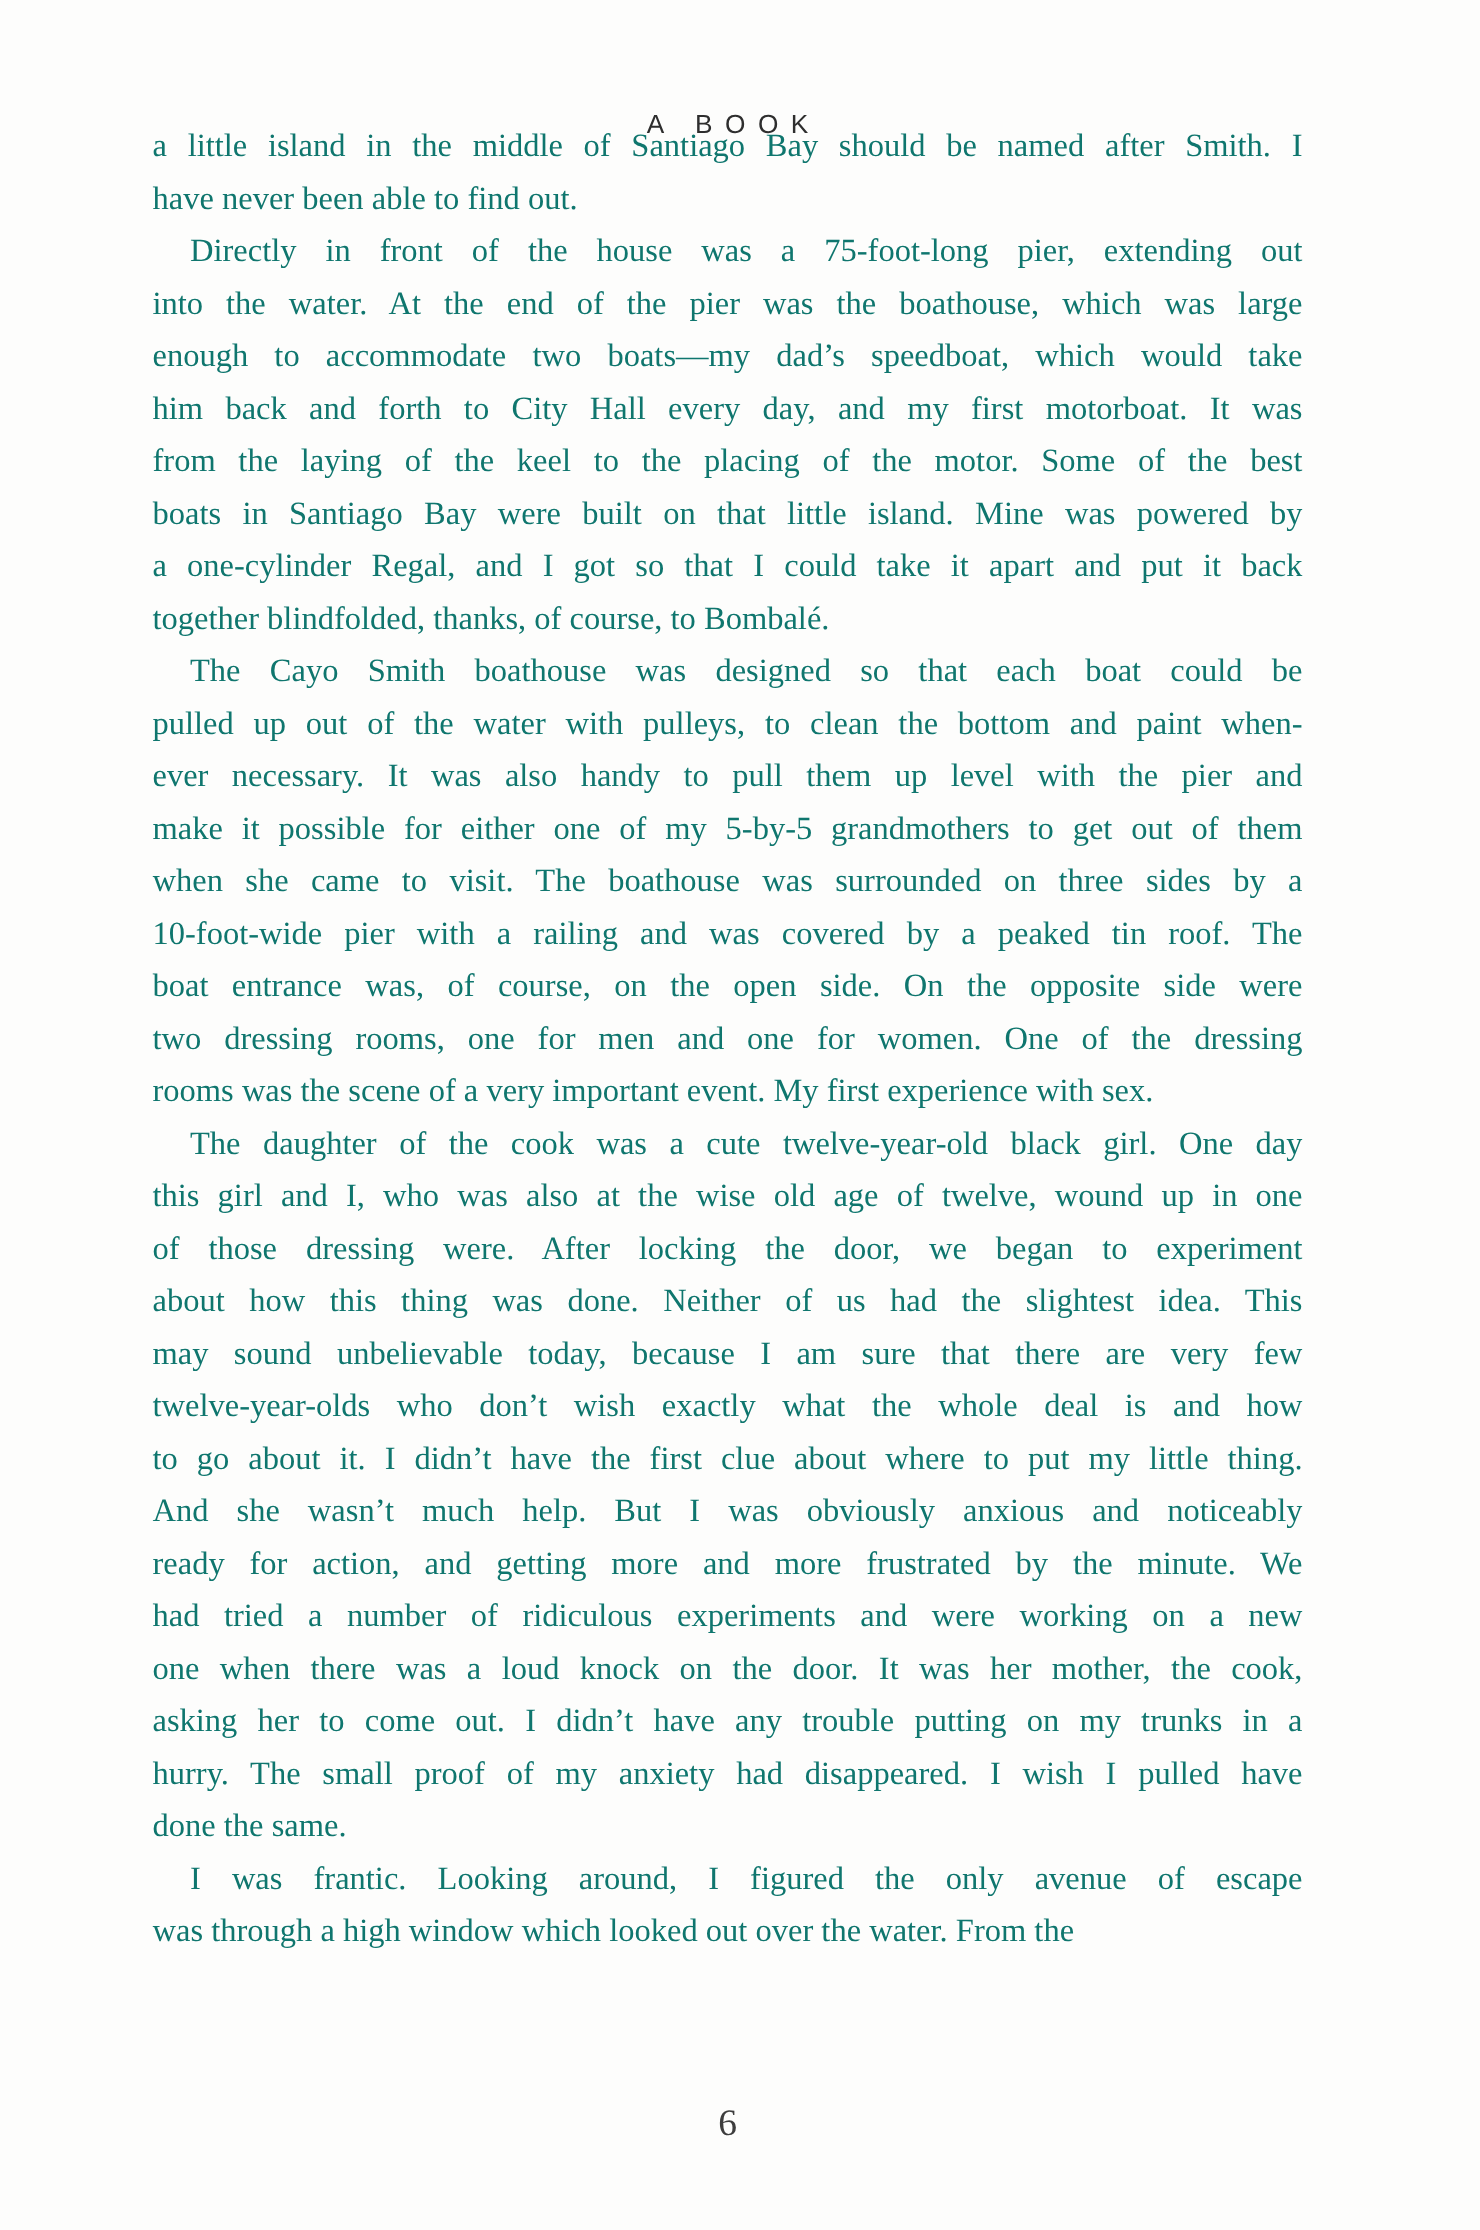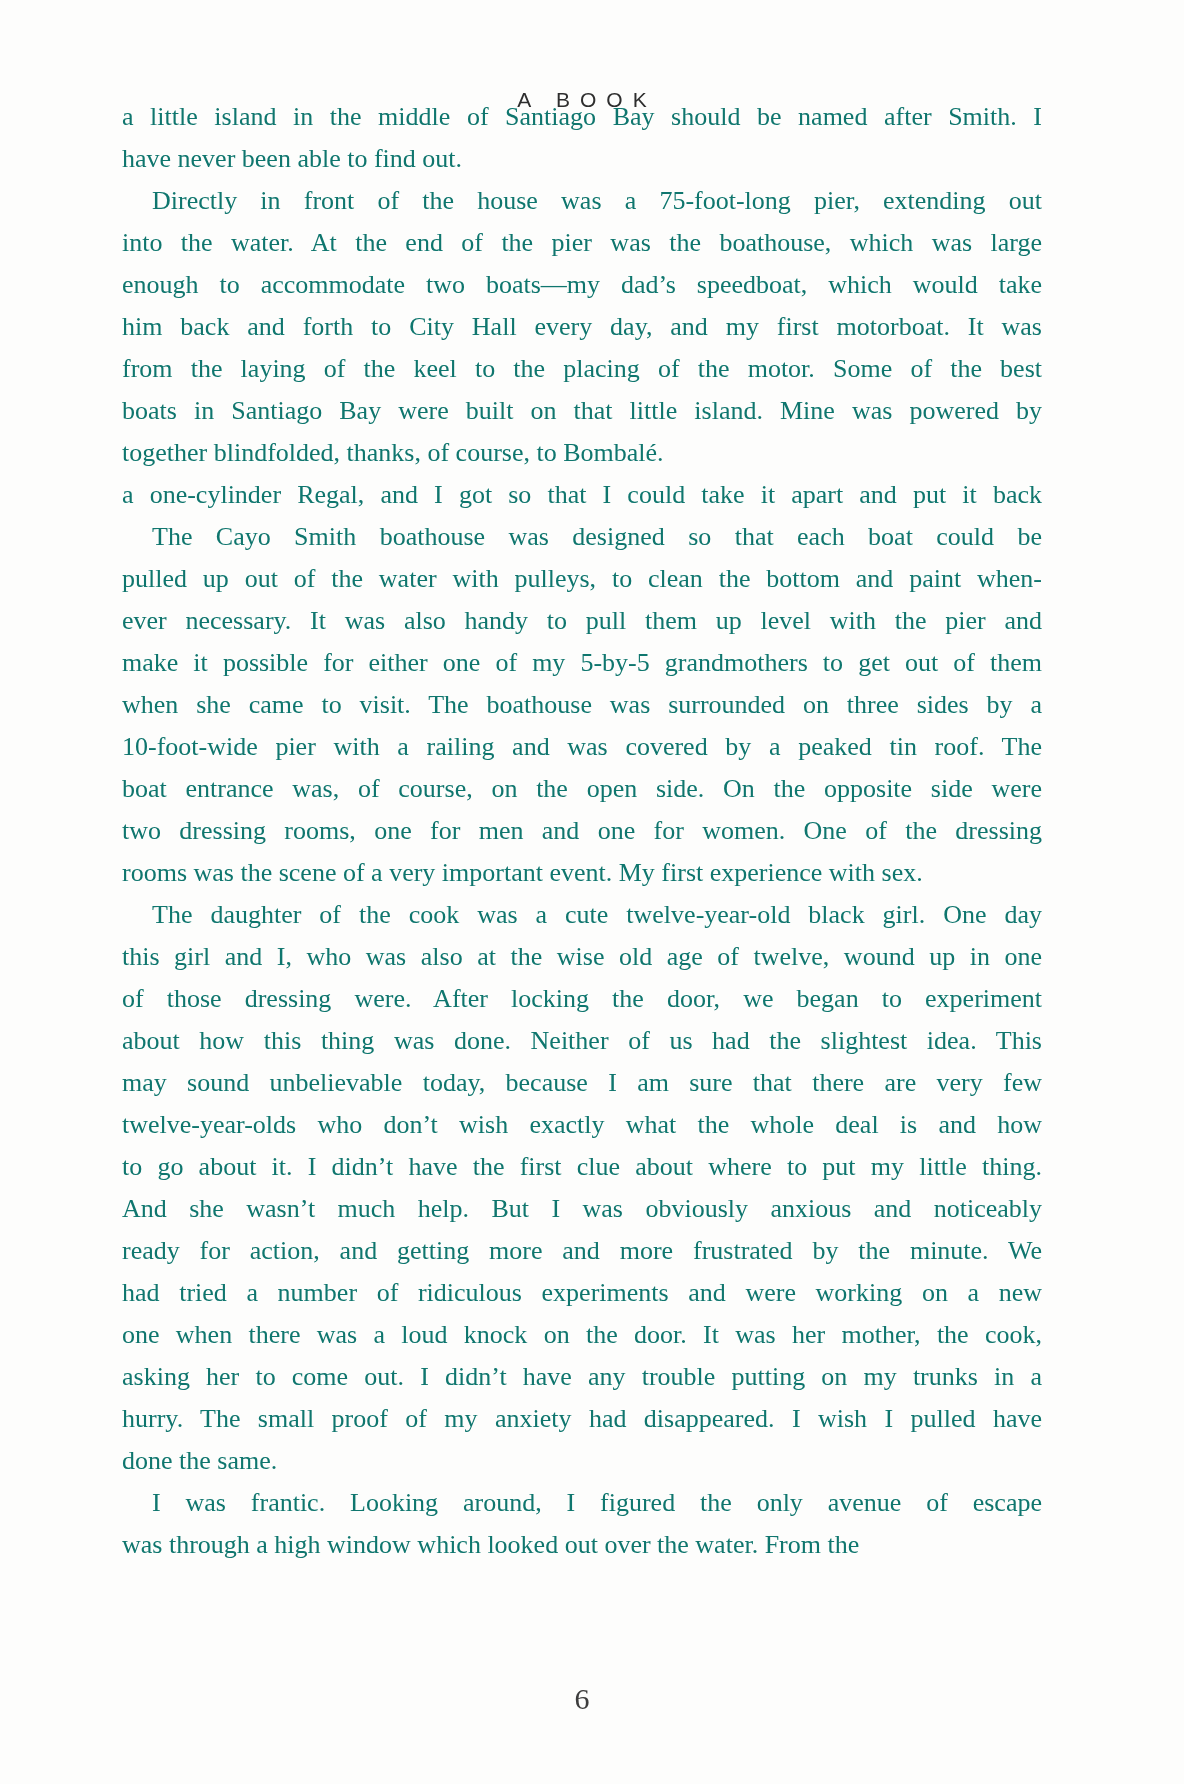--- a/index.html
+++ b/index.html
@@ -74,22 +74,22 @@
 
   <main class="page-body">
       <div class="line">a little island in the middle of Santiago Bay should be named after Smith. I</div>
       <div class="line para-last">have never been able to find out.</div>
       <div class="line indent">Directly in front of the house was a 75-foot-long pier, extending out</div>
       <div class="line">into the water. At the end of the pier was the boathouse, which was large</div>
       <div class="line">enough to accommodate two boats—my dad’s speedboat, which would take</div>
       <div class="line">him back and forth to City Hall every day, and my first motorboat. It was</div>
       <div class="line">from the laying of the keel to the placing of the motor. Some of the best</div>
       <div class="line">boats in Santiago Bay were built on that little island. Mine was powered by</div>
+      <div class="line">a one-cylinder Regal, and I got so that I could take it apart and put it back</div>
       <div class="line para-last">together blindfolded, thanks, of course, to Bombalé.</div>
-      <div class="line">a one-cylinder Regal, and I got so that I could take it apart and put it back</div>
       <div class="line indent">The Cayo Smith boathouse was designed so that each boat could be</div>
       <div class="line">pulled up out of the water with pulleys, to clean the bottom and paint when-</div>
       <div class="line">ever necessary. It was also handy to pull them up level with the pier and</div>
       <div class="line">make it possible for either one of my 5-by-5 grandmothers to get out of them</div>
       <div class="line">when she came to visit. The boathouse was surrounded on three sides by a</div>
       <div class="line">10-foot-wide pier with a railing and was covered by a peaked tin roof. The</div>
       <div class="line">boat entrance was, of course, on the open side. On the opposite side were</div>
       <div class="line">two dressing rooms, one for men and one for women. One of the dressing</div>
       <div class="line para-last">rooms was the scene of a very important event. My first experience with sex.</div>
       <div class="line indent">The daughter of the cook was a cute twelve-year-old black girl. One day</div>

